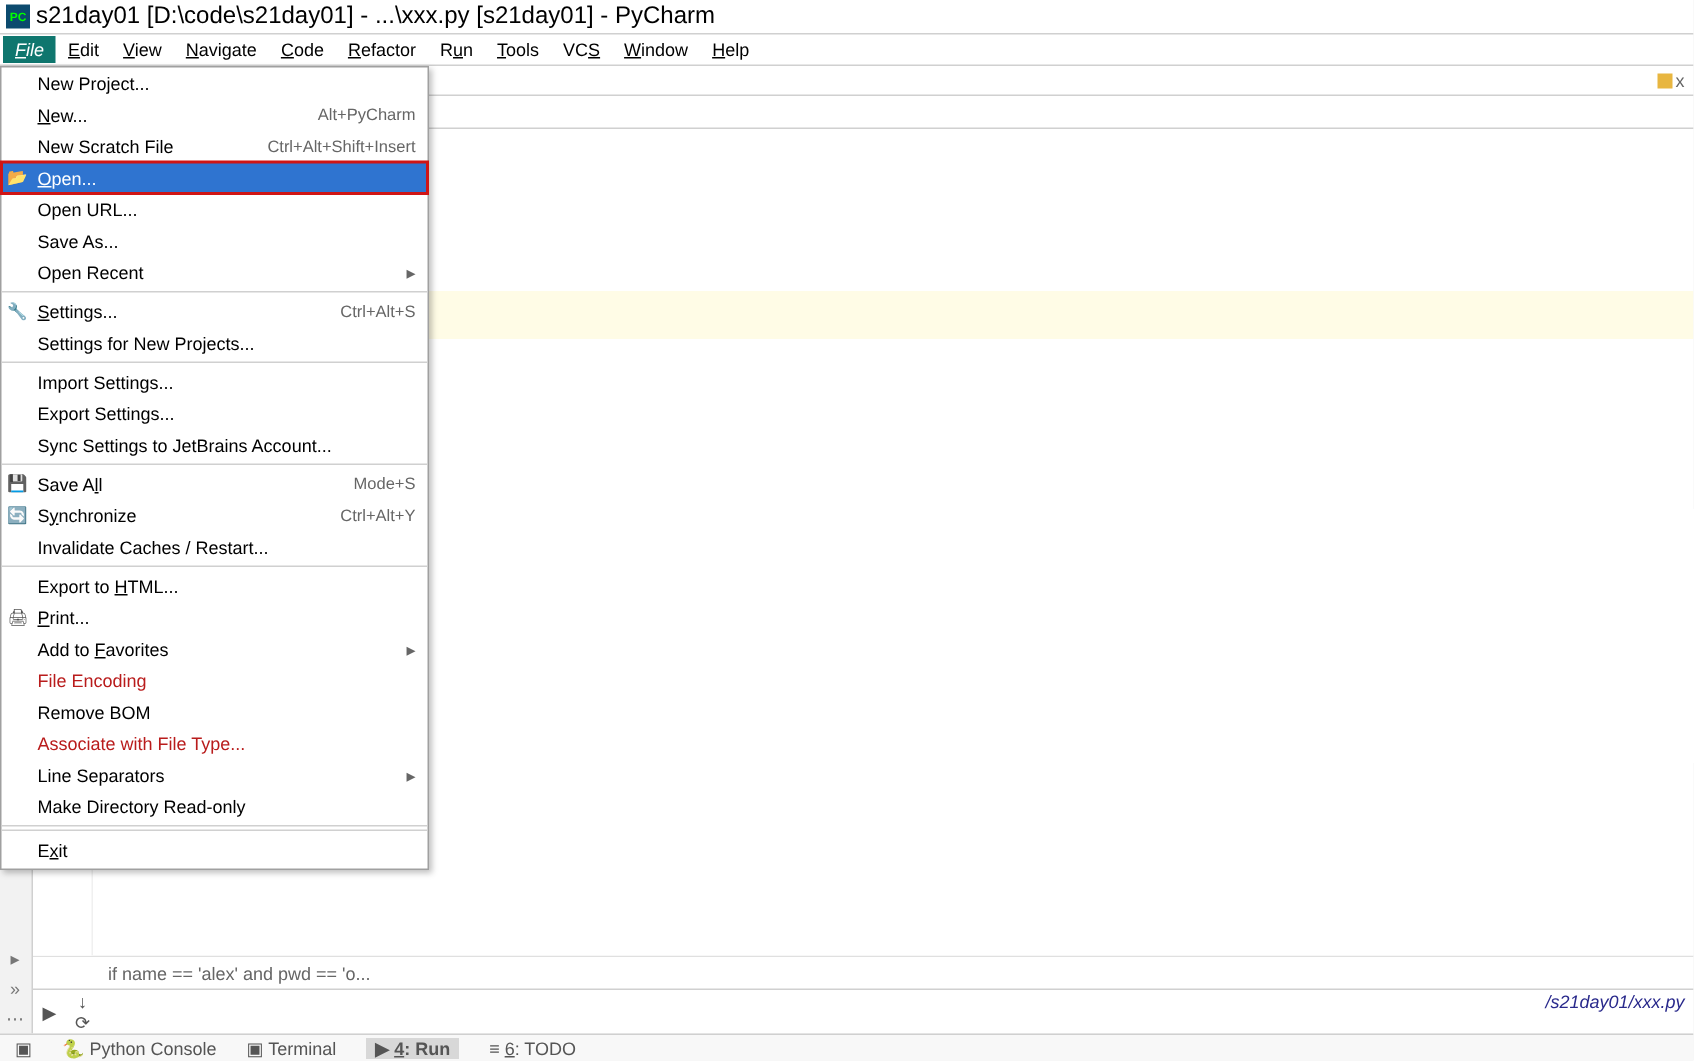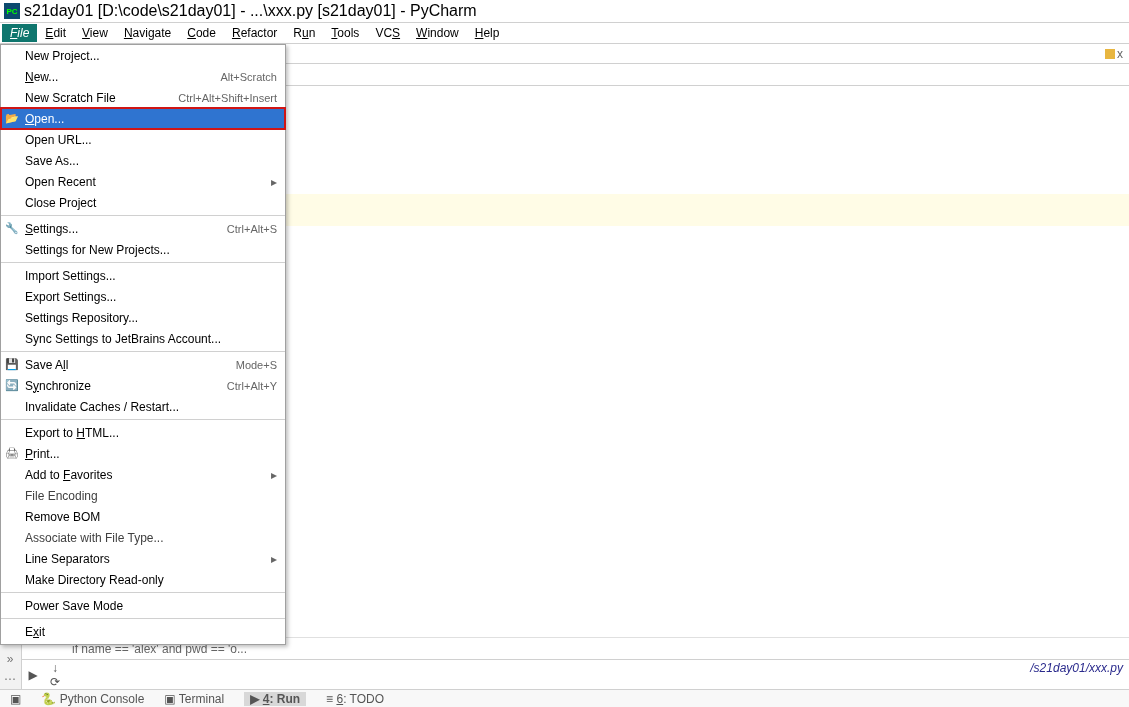--- a/index.html
+++ b/index.html
@@ -37,21 +37,21 @@
   .runbar .path { padding:1px 6px 0 6px;text-align:right; }
   .runbar .msg { padding:0 6px; }
   .bottombar { position:absolute; left:0; right:0; bottom:0; height:18px; background:#f8f8f8; border-top:1px solid #d0d0d0; display:flex; align-items:center; padding:0 10px; gap:20px; color:#555; }
   .bottombar .active { background:#d8d8d8; padding:0 6px;font-weight:bold; }
   .dropdown { position:absolute; left:0; top:44px; width:286px; background:#fff; border:1px solid #a0a0a0; box-shadow:2px 2px 4px rgba(0,0,0,.25); z-index:1000; padding-bottom:2px;}
   .dd-item { display:flex; align-items:center; height:21px; padding:0 8px 0 24px; cursor:default; position:relative;}
   .dd-item .lbl { flex:1; white-space:nowrap;}
   .dd-item .shc { color:#666; font-size:11px; }
   .dd-item .arrow { color:#666; position:absolute; right:8px;}
   .dd-item .ico { position:absolute; left:4px; width:14px;height:14px; display:flex;align-items:center;justify-content:center; font-size:11px; color:#555;}
-  .dd-item.disabled { color:#404040; }
+  .dd-item.disabled { color:#b91c1c; }
   .dd-item.hover { background:#2f74d0; color:#fff; }
   .dd-item.callout { outline:2px solid #d01515; outline-offset:-1px;}
   .dd-sep { height:1px; background:#d0d0d0; margin:2px 0; }
   u { text-decoration:underline; }
 </style>
 </head>
 <body>
 
 <div class="titlebar">
   <div class="logo">PC</div>
@@ -129,63 +129,57 @@
   <span class="active">▶ <u>4</u>: Run</span>
   <span>≡ <u>6</u>: TODO</span>
 </div>
 
 <div class="dropdown" id="file-dd">
     <div class="dd-item">
       <span class="lbl">New Project...</span>
     </div>
     <div class="dd-item">
       <span class="lbl"><u>N</u>ew...</span>
-      <span class="shc">Alt+Scratch</span>
+      <span class="shc">Alt+PyCharm</span>
     </div>
     <div class="dd-item">
       <span class="lbl">New Scratch File</span>
       <span class="shc">Ctrl+Alt+Shift+Insert</span>
     </div>
     <div class="dd-item hover callout">
       <span class="ico">📂</span>
       <span class="lbl"><u>O</u>pen...</span>
     </div>
     <div class="dd-item">
       <span class="lbl">Open URL...</span>
     </div>
     <div class="dd-item">
       <span class="lbl">Save As...</span>
     </div>
     <div class="dd-item">
       <span class="lbl">Open Recent</span>
       <span class="arrow">▸</span>
     </div>
-    <div class="dd-item">
-      <span class="lbl">Close Project</span>
-    </div>
     <div class="dd-sep"></div>
     <div class="dd-item">
       <span class="ico">🔧</span>
       <span class="lbl"><u>S</u>ettings...</span>
       <span class="shc">Ctrl+Alt+S</span>
     </div>
     <div class="dd-item">
       <span class="lbl">Settings for New Projects...</span>
     </div>
     <div class="dd-sep"></div>
     <div class="dd-item">
       <span class="lbl">Import Settings...</span>
     </div>
     <div class="dd-item">
       <span class="lbl">Export Settings...</span>
     </div>
     <div class="dd-item">
-      <span class="lbl">Settings Repository...</span>
-    </div>
-    <div class="dd-item">
       <span class="lbl">Sync Settings to JetBrains Account...</span>
     </div>
     <div class="dd-sep"></div>
     <div class="dd-item">
       <span class="ico">💾</span>
       <span class="lbl">Save A<u>l</u>l</span>
       <span class="shc">Mode+S</span>
     </div>
     <div class="dd-item">
       <span class="ico">🔄</span>
@@ -217,20 +211,17 @@
       <span class="lbl">Associate with File Type...</span>
     </div>
     <div class="dd-item">
       <span class="lbl">Line Separators</span>
       <span class="arrow">▸</span>
     </div>
     <div class="dd-item">
       <span class="lbl">Make Directory Read-only</span>
     </div>
     <div class="dd-sep"></div>
-    <div class="dd-item">
-      <span class="lbl">Power Save Mode</span>
-    </div>
     <div class="dd-sep"></div>
     <div class="dd-item">
       <span class="lbl">E<u>x</u>it</span>
     </div>
   </div>
 
 </body></html>

